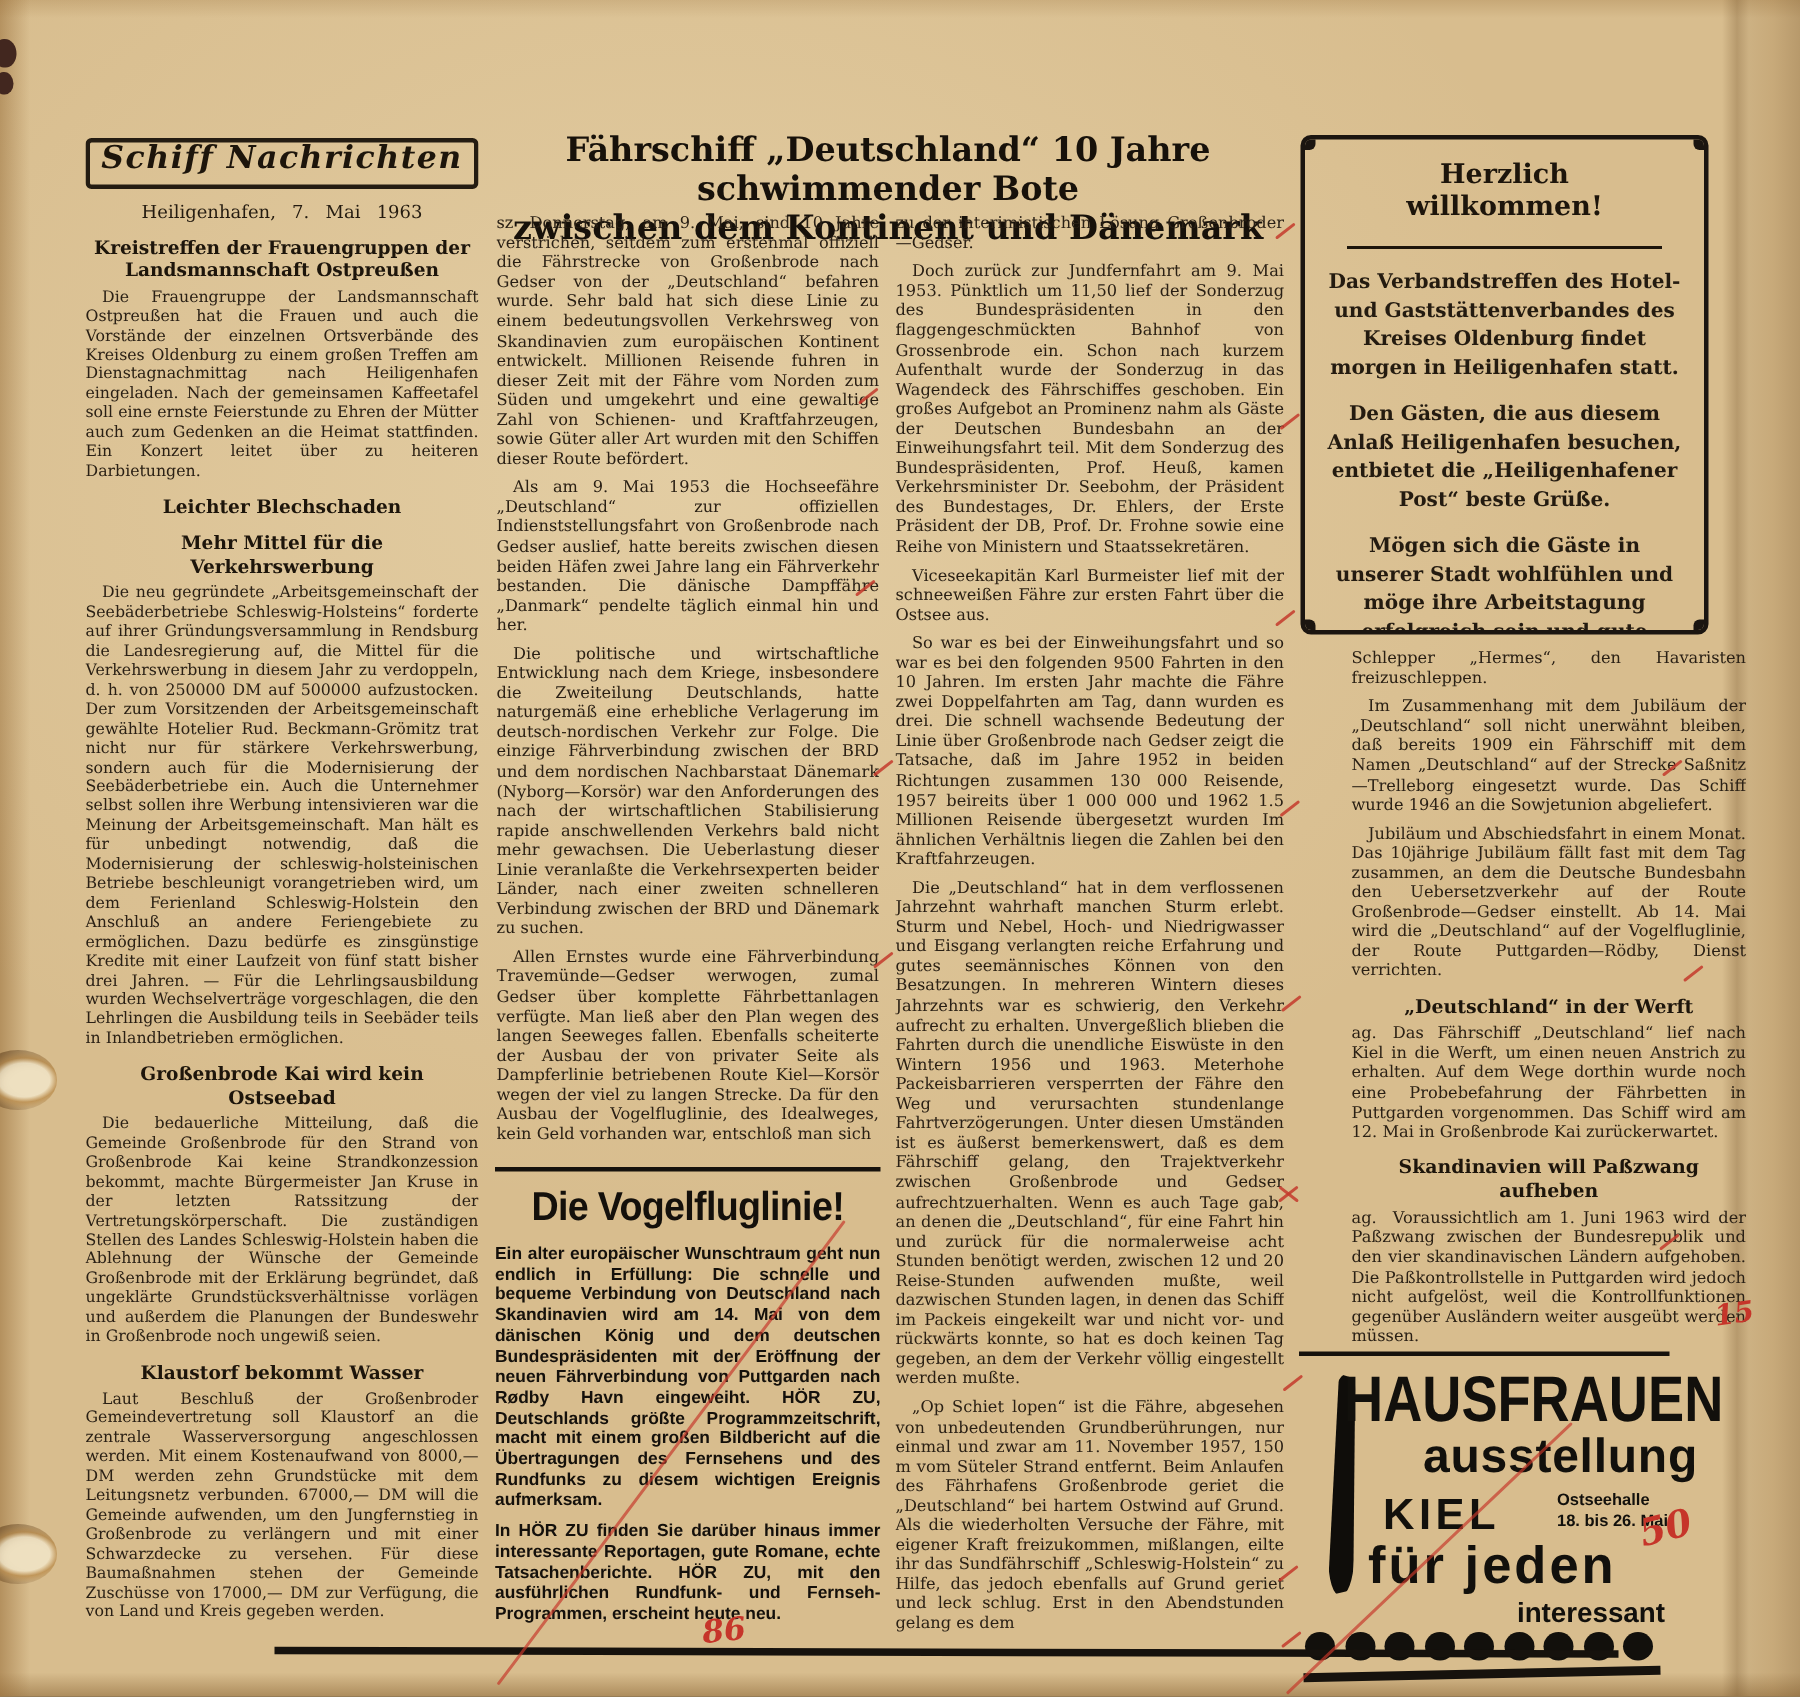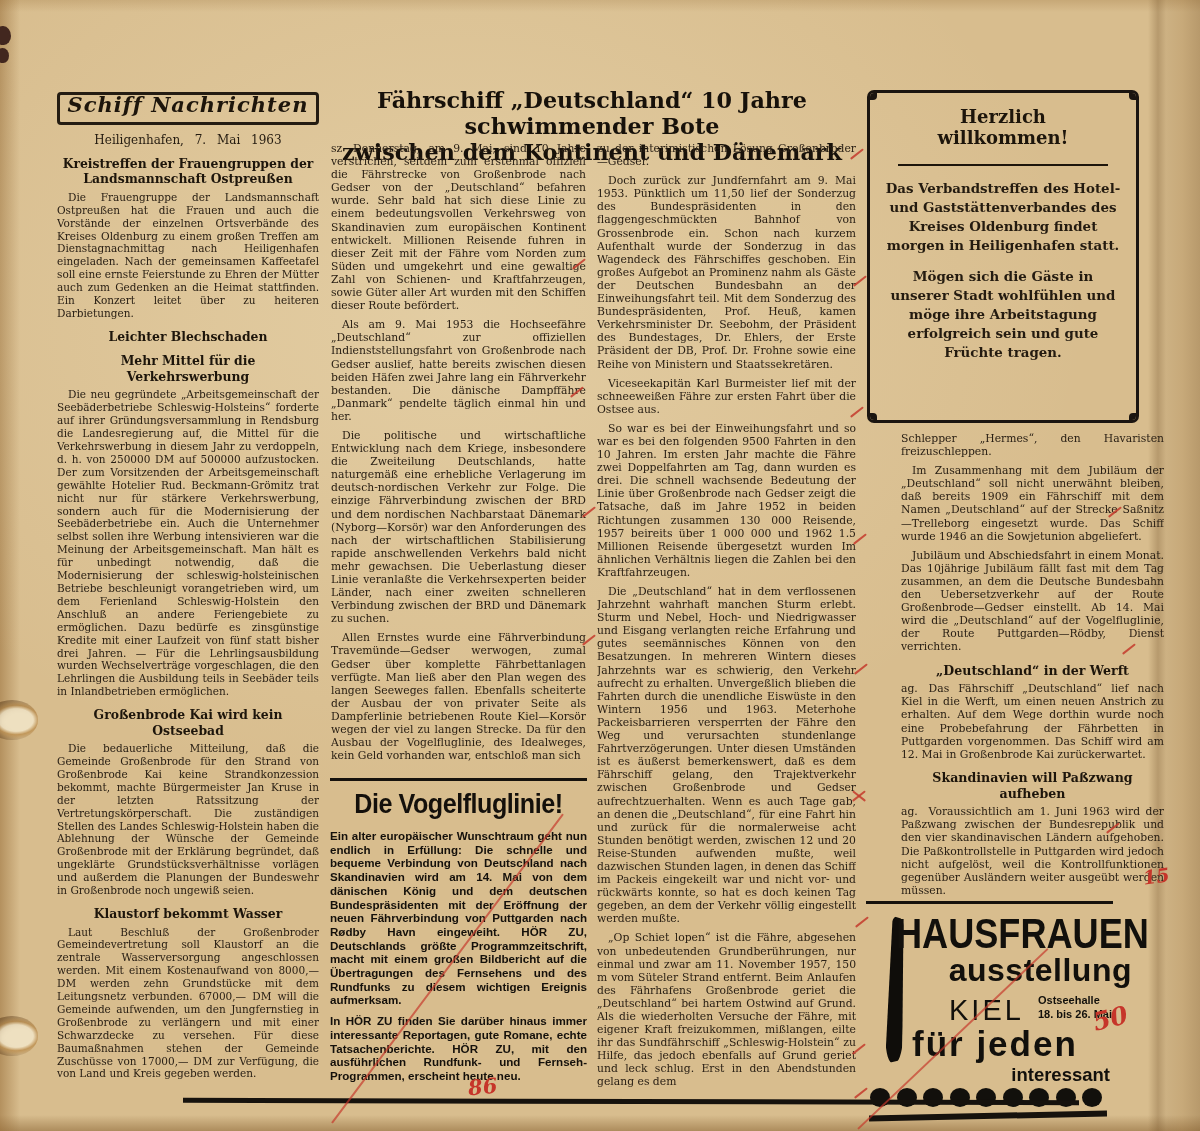--- a/index.html
+++ b/index.html
@@ -41,21 +41,21 @@
   
   .wbox{position:absolute;left:867px;top:90px;width:272px;height:333px;border:3.5px solid #1b1510;border-radius:7px;
     padding:13px 12px;box-sizing:border-box;text-align:center;overflow:hidden;}
   .wb-title{font-size:18px;font-weight:700;color:#1d150b;border-bottom:2px solid #1d150b;padding-bottom:16px;margin:0 16px 13px;}
   .wbox p{font-size:13.4px;line-height:19px;font-weight:700;margin:0 0 12px;color:#241b10;}
   .wcorner{position:absolute;width:11px;height:11px;background:#1b1510;border-radius:4px;}
   
   .hf{position:absolute;left:866px;top:906px;width:268px;height:204px;font-family:"Liberation Sans",sans-serif;color:#12100c;}
   .hf-l1{position:absolute;left:30px;top:6px;font-size:43px;line-height:1;font-weight:800;transform:scaleX(.84);transform-origin:0 0;white-space:nowrap;}
   .hf-l2{position:absolute;right:2px;top:48px;font-size:32px;line-height:1;font-weight:800;letter-spacing:.5px;}
-  .hf-kiel{position:absolute;left:56px;top:90px;font-size:29px;line-height:1;font-weight:400;letter-spacing:3px;margin-left:27px;}
+  .hf-kiel{position:absolute;left:56px;top:90px;font-size:29px;line-height:1;font-weight:700;letter-spacing:3px;}
   .hf-venue{position:absolute;left:172px;top:88px;font-size:11px;line-height:13.5px;font-weight:700;white-space:nowrap;}
   .hf-l3{position:absolute;left:46px;top:120px;font-size:35px;line-height:1;font-weight:800;letter-spacing:2px;}
   .hf-l4{position:absolute;right:24px;top:160px;font-size:18.5px;line-height:1;font-weight:800;}
   .hf-dots{position:absolute;left:4px;top:182px;display:flex;gap:6.5px;}
   .hf-dots i{width:20px;height:19px;background:#12100c;border-radius:50%;}
   .hf-stroke{position:absolute;left:21px;top:10px;width:17px;height:148px;background:#0f0d0a;
     border-radius:9px/26px;transform:rotate(1.5deg);clip-path:polygon(22% 0,86% 2%,100% 97%,0 100%);}
   
   .rmark{position:absolute;width:16px;height:2.3px;background:#c43a2c;border-radius:2px;transform:rotate(-38deg);opacity:.85;}
   .rmark.alt{transform:rotate(38deg);}
@@ -127,20 +127,21 @@
     <p>„Op Schiet lopen“ ist die Fähre, abgesehen von unbedeutenden Grundberührungen, nur einmal und zwar am 11. November 1957, 150 m vom Süteler Strand entfernt. Beim Anlaufen des Fährhafens Großenbrode geriet die „Deutschland“ bei hartem Ostwind auf Grund. Als die wiederholten Versuche der Fähre, mit eigener Kraft freizukommen, mißlangen, eilte ihr das Sundfährschiff „Schleswig-Holstein“ zu Hilfe, das jedoch ebenfalls auf Grund geriet und leck schlug. Erst in den Abendstunden gelang es dem</p>
   </div>
 
   <div class="wbox">
     <span class="wcorner" style="left:-4px;top:-4px;"></span>
     <span class="wcorner" style="right:-4px;top:-4px;"></span>
     <span class="wcorner" style="left:-4px;bottom:-4px;"></span>
     <span class="wcorner" style="right:-4px;bottom:-4px;"></span>
     <div class="wb-title">Herzlich willkommen!</div>
     <p>Das Verbandstreffen des Hotel- und Gaststättenverbandes des Kreises Oldenburg findet morgen in Heiligenhafen statt.</p>
+    <p>Den Gästen, die aus diesem Anlaß Heiligenhafen besuchen, entbietet die „Heiligenhafener Post“ beste Grüße.</p>
     <p>Mögen sich die Gäste in unserer Stadt wohlfühlen und möge ihre Arbeitstagung erfolgreich sein und gute Früchte tragen.</p>
   </div>
 
   <div class="col col4">
     <p class="noind">Schlepper „Hermes“, den Havaristen freizuschleppen.</p>
     <p>Im Zusammenhang mit dem Jubiläum der „Deutschland“ soll nicht unerwähnt bleiben, daß bereits 1909 ein Fährschiff mit dem Namen „Deutschland“ auf der Strecke Saßnitz—Trelleborg eingesetzt wurde. Das Schiff wurde 1946 an die Sowjetunion abgeliefert.</p>
     <p>Jubiläum und Abschiedsfahrt in einem Monat. Das 10jährige Jubiläum fällt fast mit dem Tag zusammen, an dem die Deutsche Bundesbahn den Uebersetzverkehr auf der Route Großenbrode—Gedser einstellt. Ab 14. Mai wird die „Deutschland“ auf der Vogelfluglinie, der Route Puttgarden—Rödby, Dienst verrichten.</p>
     <div class="h3">„Deutschland“ in der Werft</div>
     <p class="noind">ag.  Das Fährschiff „Deutschland“ lief nach Kiel in die Werft, um einen neuen Anstrich zu erhalten. Auf dem Wege dorthin wurde noch eine Probebefahrung der Fährbetten in Puttgarden vorgenommen. Das Schiff wird am 12. Mai in Großenbrode Kai zurückerwartet.</p>
     <div class="h3">Skandinavien will Paßzwang aufheben</div>

